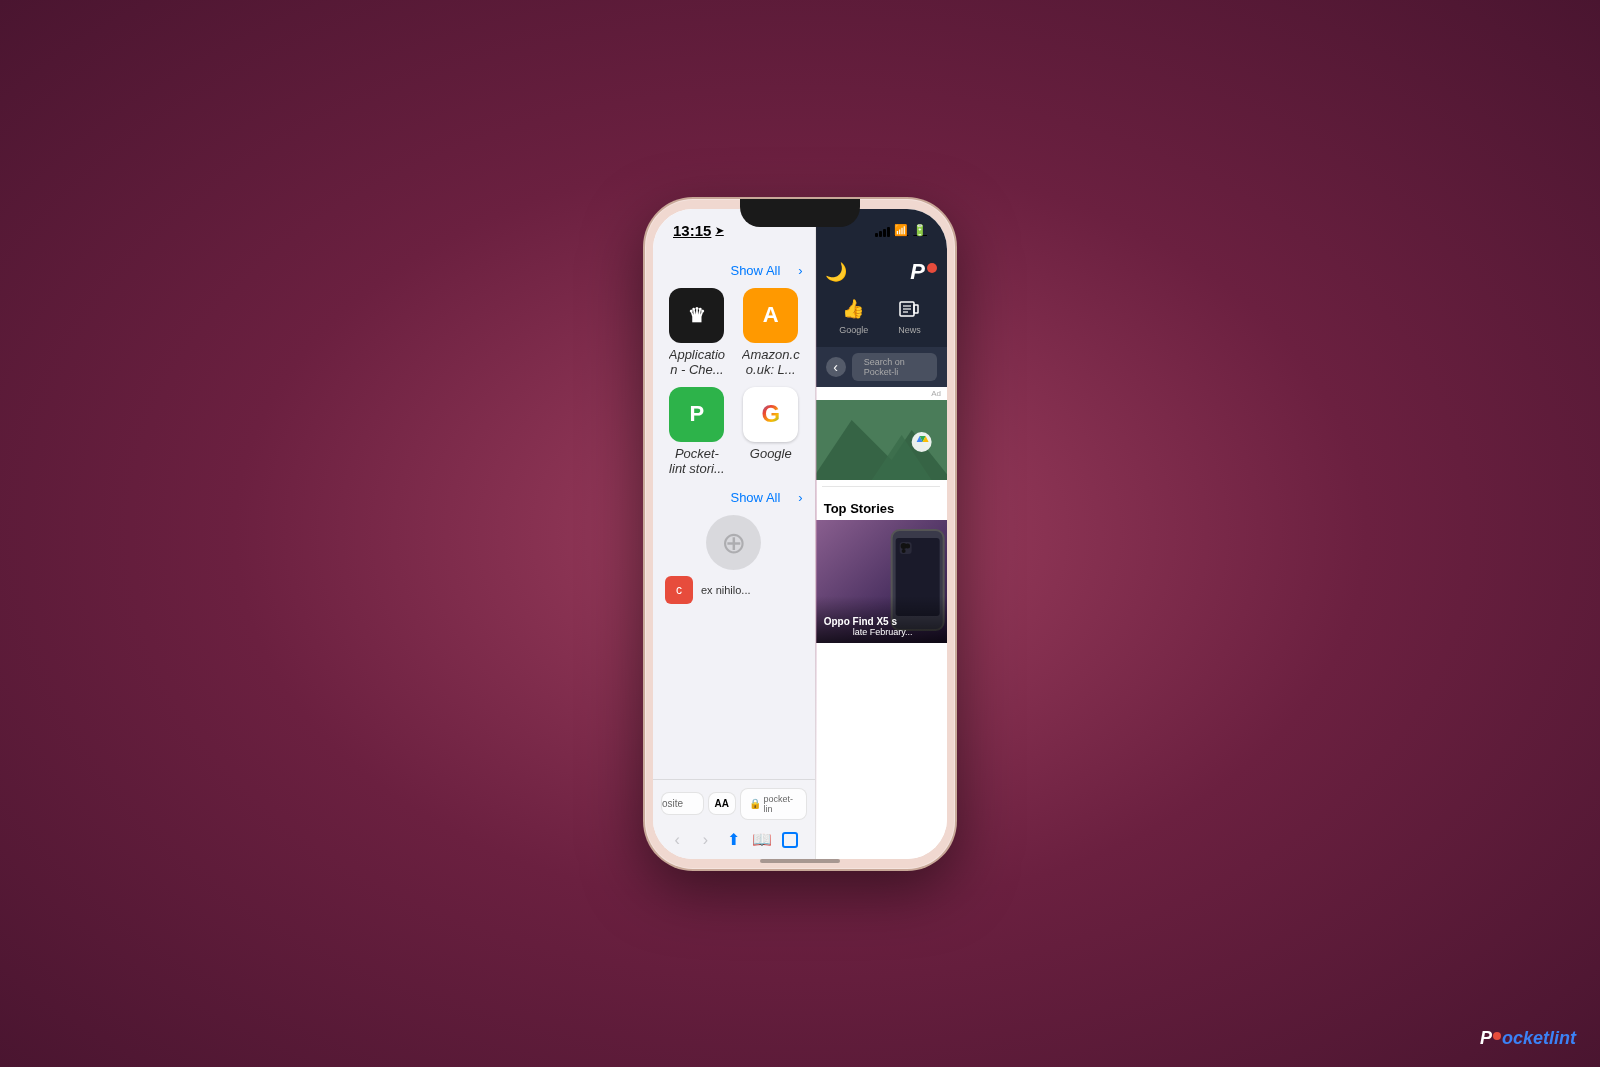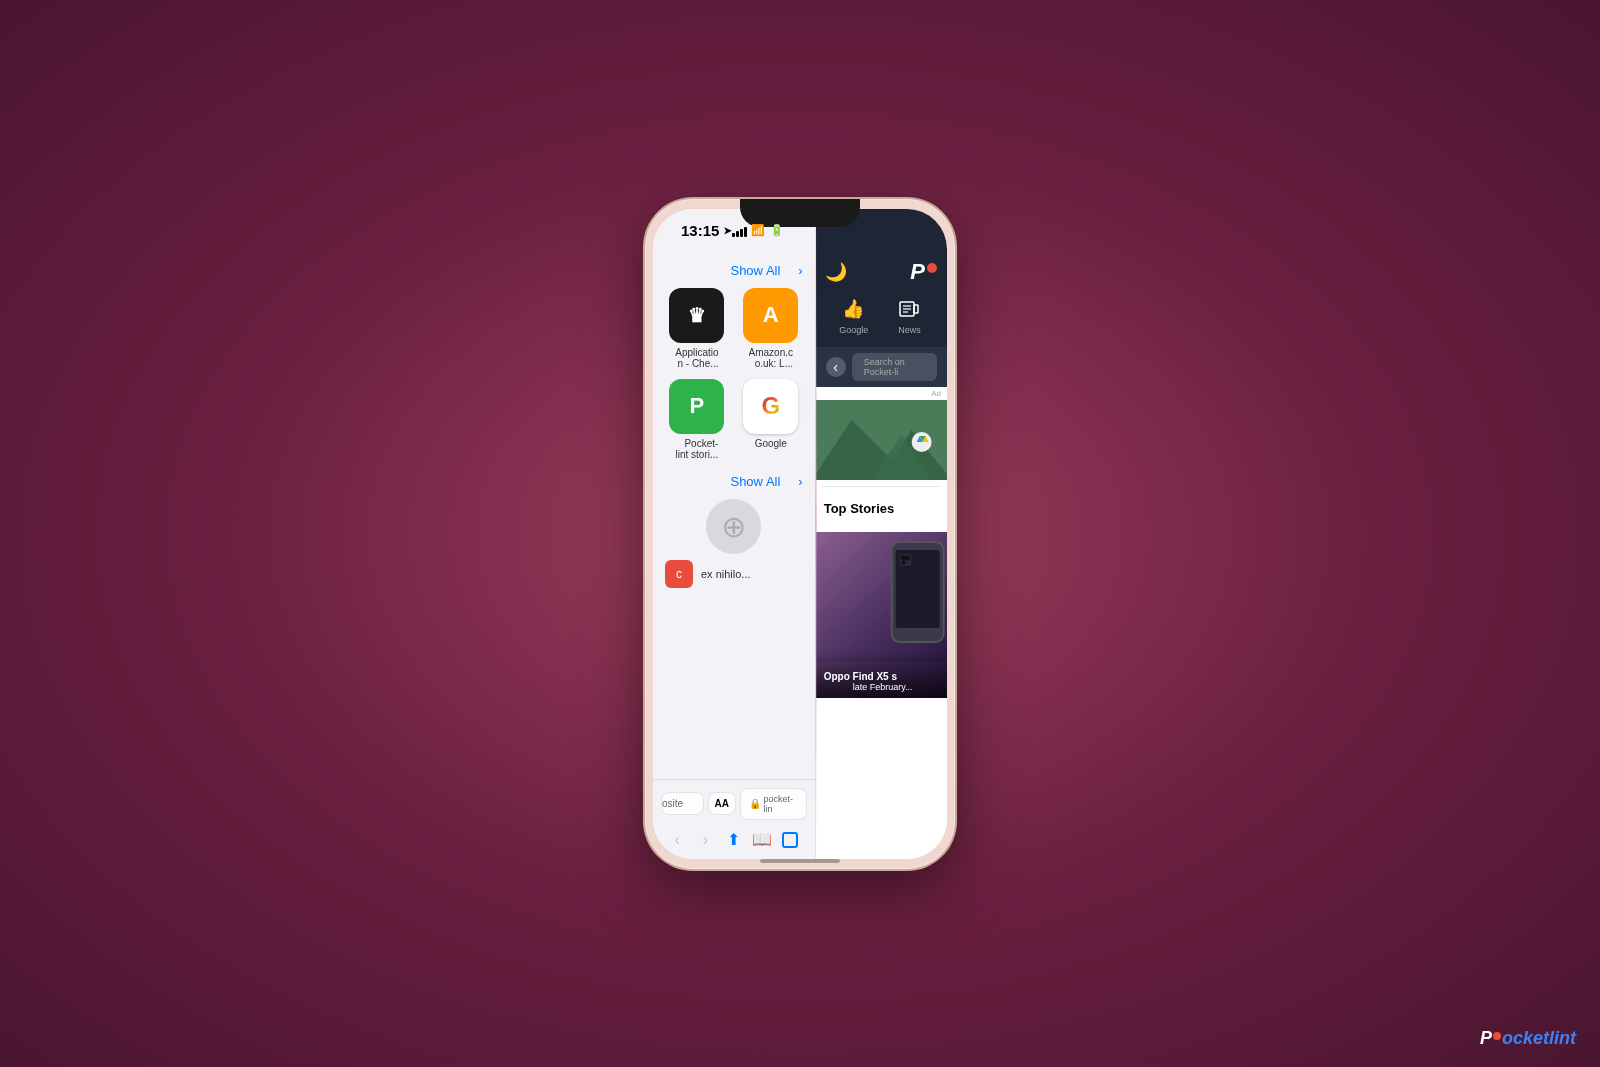--- a/index.html
+++ b/index.html
@@ -53,27 +53,29 @@
       border-radius: 40px;
       overflow: hidden;
       background: #fff;
       display: flex;
     }
 
     
     .status-bar {
       position: absolute;
       top: 0;
-      left: 8px;
+      left: 0;
       right: 0;
       height: 44px;
       z-index: 20;
       display: flex;
       align-items: center;
+      justify-content: space-between;
       padding: 0 20px;
+      text-decoration: underline;
     }
 
     .status-time {
       font-size: 15px;
       font-weight: 600;
       color: #000;
       display: flex;
       align-items: center;
       gap: 4px;
     }
@@ -166,27 +168,28 @@
       background: #2db34a;
       font-size: 22px;
     }
 
     .app-icon.google {
       background: #fff;
       box-shadow: 0 1px 3px rgba(0,0,0,0.2);
     }
 
     .app-label {
-      font-size: 10px;
+      font-size: 13px;
       color: #333;
-      text-align: right;
+      text-align: center;
       max-width: 60px;
       overflow: hidden;
       text-overflow: ellipsis;
       white-space: nowrap;
+      font-style: italic;
     }
 
     .section-header2 {
       display: flex;
       justify-content: flex-end;
       align-items: center;
       margin-bottom: 10px;
       margin-top: 4px;
     }
 
@@ -358,26 +361,26 @@
       width: 30px;
       height: 50px;
       background: rgba(100, 80, 60, 0.7);
       border-radius: 4px;
     }
 
     .top-stories-label {
       font-size: 13px;
       font-weight: 700;
       color: #000;
-      padding: 8px 8px 16px;
+      padding: 8px 8px 4px;
     }
 
     .pl-story-img {
       width: 100%;
-      height: 166px;
+      height: 123px;
       background: linear-gradient(135deg, #8b6090 0%, #4a3060 60%, #2a1840 100%);
       position: relative;
       overflow: hidden;
     }
 
     .pl-story-overlay {
       position: absolute;
       bottom: 0;
       left: 0;
       right: 0;

